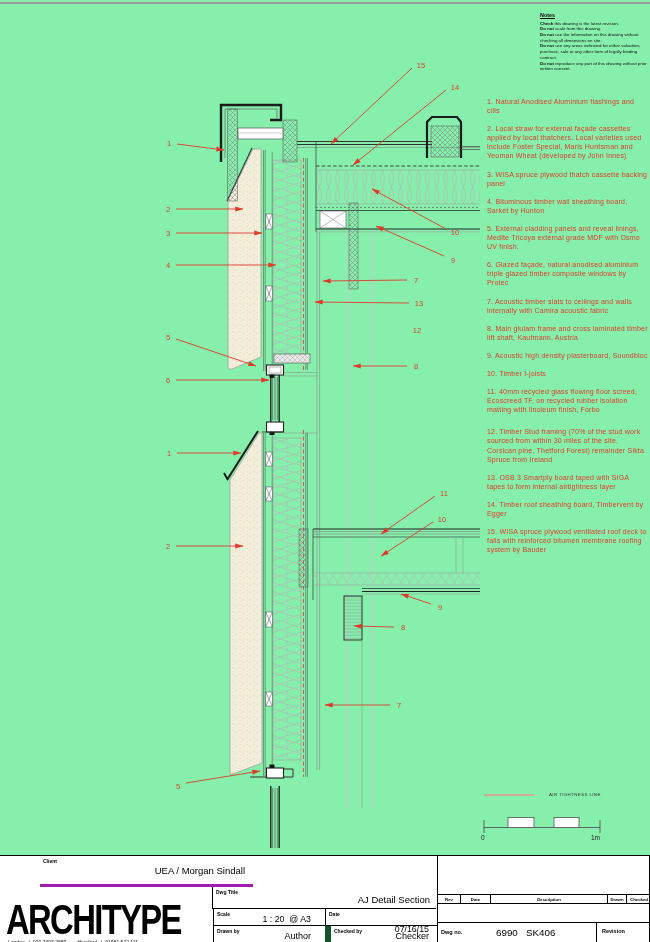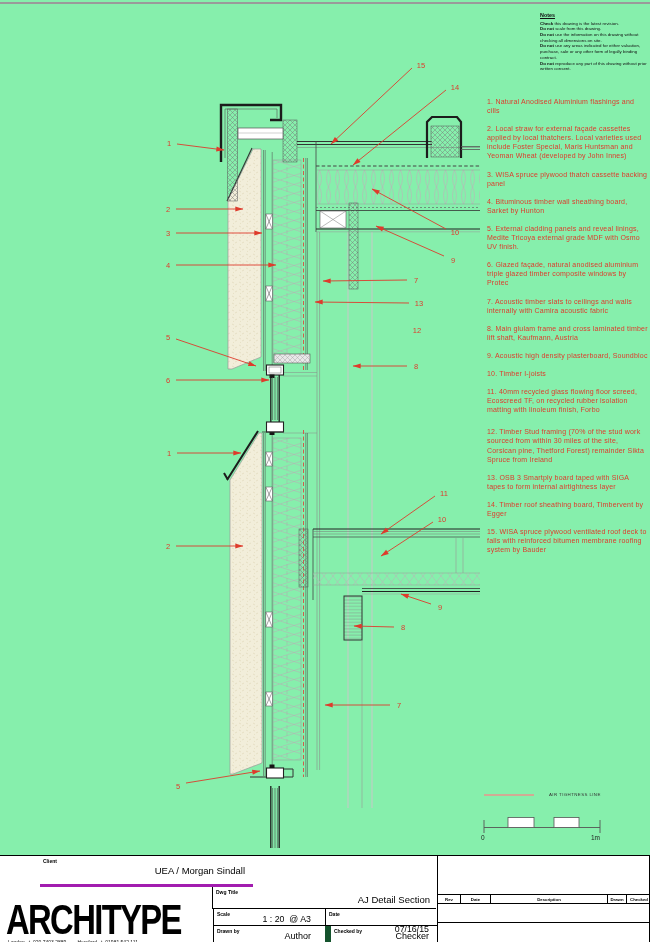--- a/index.html
+++ b/index.html
@@ -323,15 +323,21 @@
     </div>
     <div class="cell c-right">
       <div class="rev-header">
         <div class="rc" style="width:23px">Rev</div>
         <div class="rc" style="width:30px">Date</div>
         <div class="rc" style="width:117px">Description</div>
         <div class="rc" style="width:19px">Drawn</div>
         <div class="rc" style="width:24px">Checked</div>
       </div>
       <div class="rev-empty"></div>
+      <div class="c-dwgno">
+        <span class="lbl2">Dwg no.</span>
+        <span class="val">6990   SK406</span>
+        <div class="divider"></div>
+        <span class="rev-lbl">Revision</span>
+      </div>
     </div>
   </div>
 </div>
 
 </body></html>

